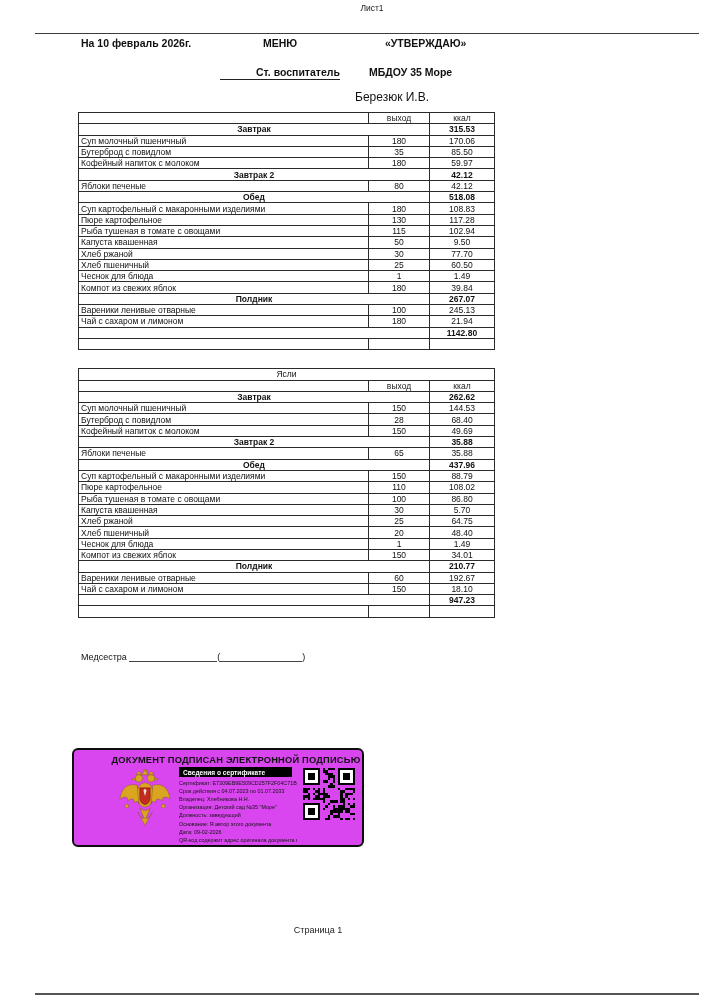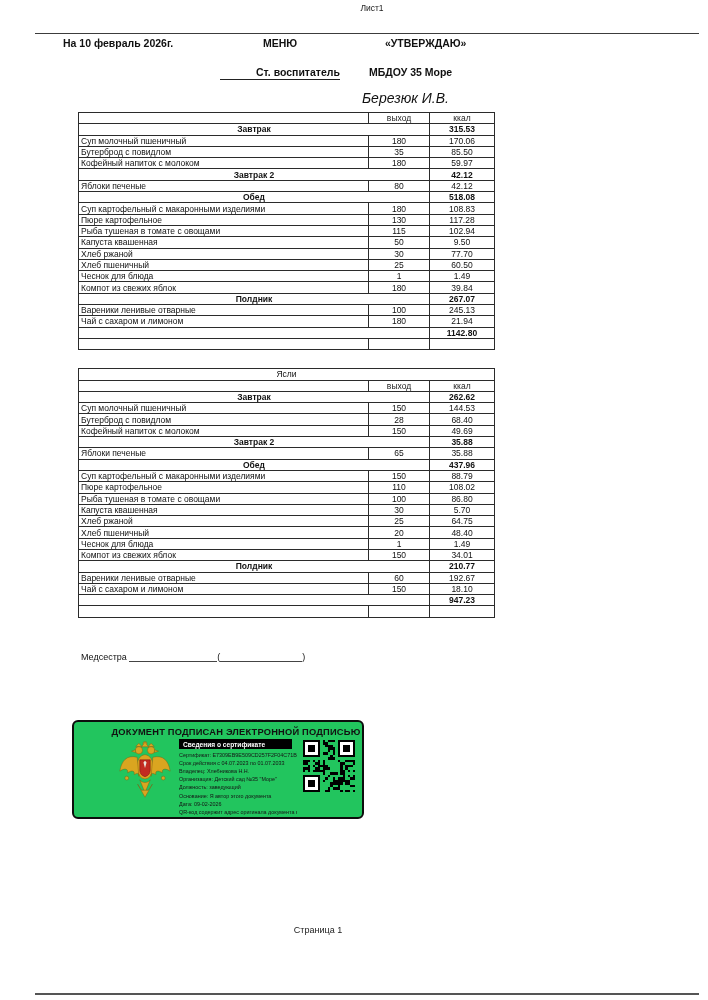--- a/index.html
+++ b/index.html
@@ -7,43 +7,43 @@
   #page {
     position:relative; width:708px; height:1000px; margin:0 auto;
     background:#ffffff; overflow:hidden;
     font-family:"Liberation Sans", sans-serif; color:#111;
   }
   .abs { position:absolute;padding-left:36px; }
   #sheet-label { top:3px; left:0; width:708px; text-align:center; font-size:8.5px; color:#222; }
   .rule-top { top:33px; left:35px; width:664px; border-top:1.5px solid #3c3c3c; }
   .rule-bottom { top:993px; left:35px; width:664px; border-top:2px solid #555; }
   .hdr { font-weight:bold; font-size:10.5px; white-space:nowrap; }
-  #date-line { top:37px; left:27px; }
+  #date-line { top:37px; left:45px; }
   #menu-title { top:37px; left:227px; }
   #approve-label { top:37px; left:349px; }
   #approver-role { top:66px; left:220px; border-bottom:1px solid #222; padding-bottom:1px; }
   #organization { top:66px; left:333px; }
-  #approver-name { top:90px; left:326px; font-style:italic; font-size:14px; }
+  #approver-name { top:90px; left:319px; font-size:12px; }
   #tables { top:112px; left:42px; width:416px; }
   table.menu-table { border-collapse:collapse; table-layout:fixed; width:416px; margin-bottom:18px; }
   table.menu-table td {
     border:1px solid #2b2b2b; height:11.3px; font-size:8.5px;
     padding:0 2px; overflow:hidden; white-space:nowrap; vertical-align:middle;
   }
   td.tbl-title { text-align:center; font-size:9px; height:13px; }
   td.col-head { text-align:center; font-size:8.5px; color:#222;margin-top:16px; }
   td.sec { text-align:center; font-weight:bold; }
   td.dish { text-align:left; padding-left:3px; }
   td.num { text-align:center; }
   td.kc-bold { text-align:center; font-weight:bold; }
   #nurse-line { top:652px; left:45px; font-size:9px; white-space:nowrap; }
   .uline { display:inline-block; border-bottom:1px solid #444; height:9px; vertical-align:bottom; }
   #stamp {
-    top:720px; left:72px; width:292px; height:99px;
-    border:2px solid #0d0d0d; border-radius:6px; background:#22c55e;
+    top:748px; left:72px; width:292px; height:99px;
+    border:2px solid #0d0d0d; border-radius:6px; background:#d946ef;
   }
   #stamp-title { text-align:center; font-weight:bold; font-size:9.3px; margin-top:5px; letter-spacing:0.2px; }
   #stamp-body { display:flex; padding:2px 7px 0 7px; gap:6px; }
   #eagle { flex:0 0 auto; }
   #cert-block { flex:1 1 auto; min-width:0; }
   #cert-header {
     display:block; background:#000; color:#fff; font-weight:bold;
     font-size:6.6px; padding:1.5px 4px; margin-bottom:1.5px; width:96%;
   }
   #cert-lines { font-size:5.4px; line-height:1.52; color:#151515; }

